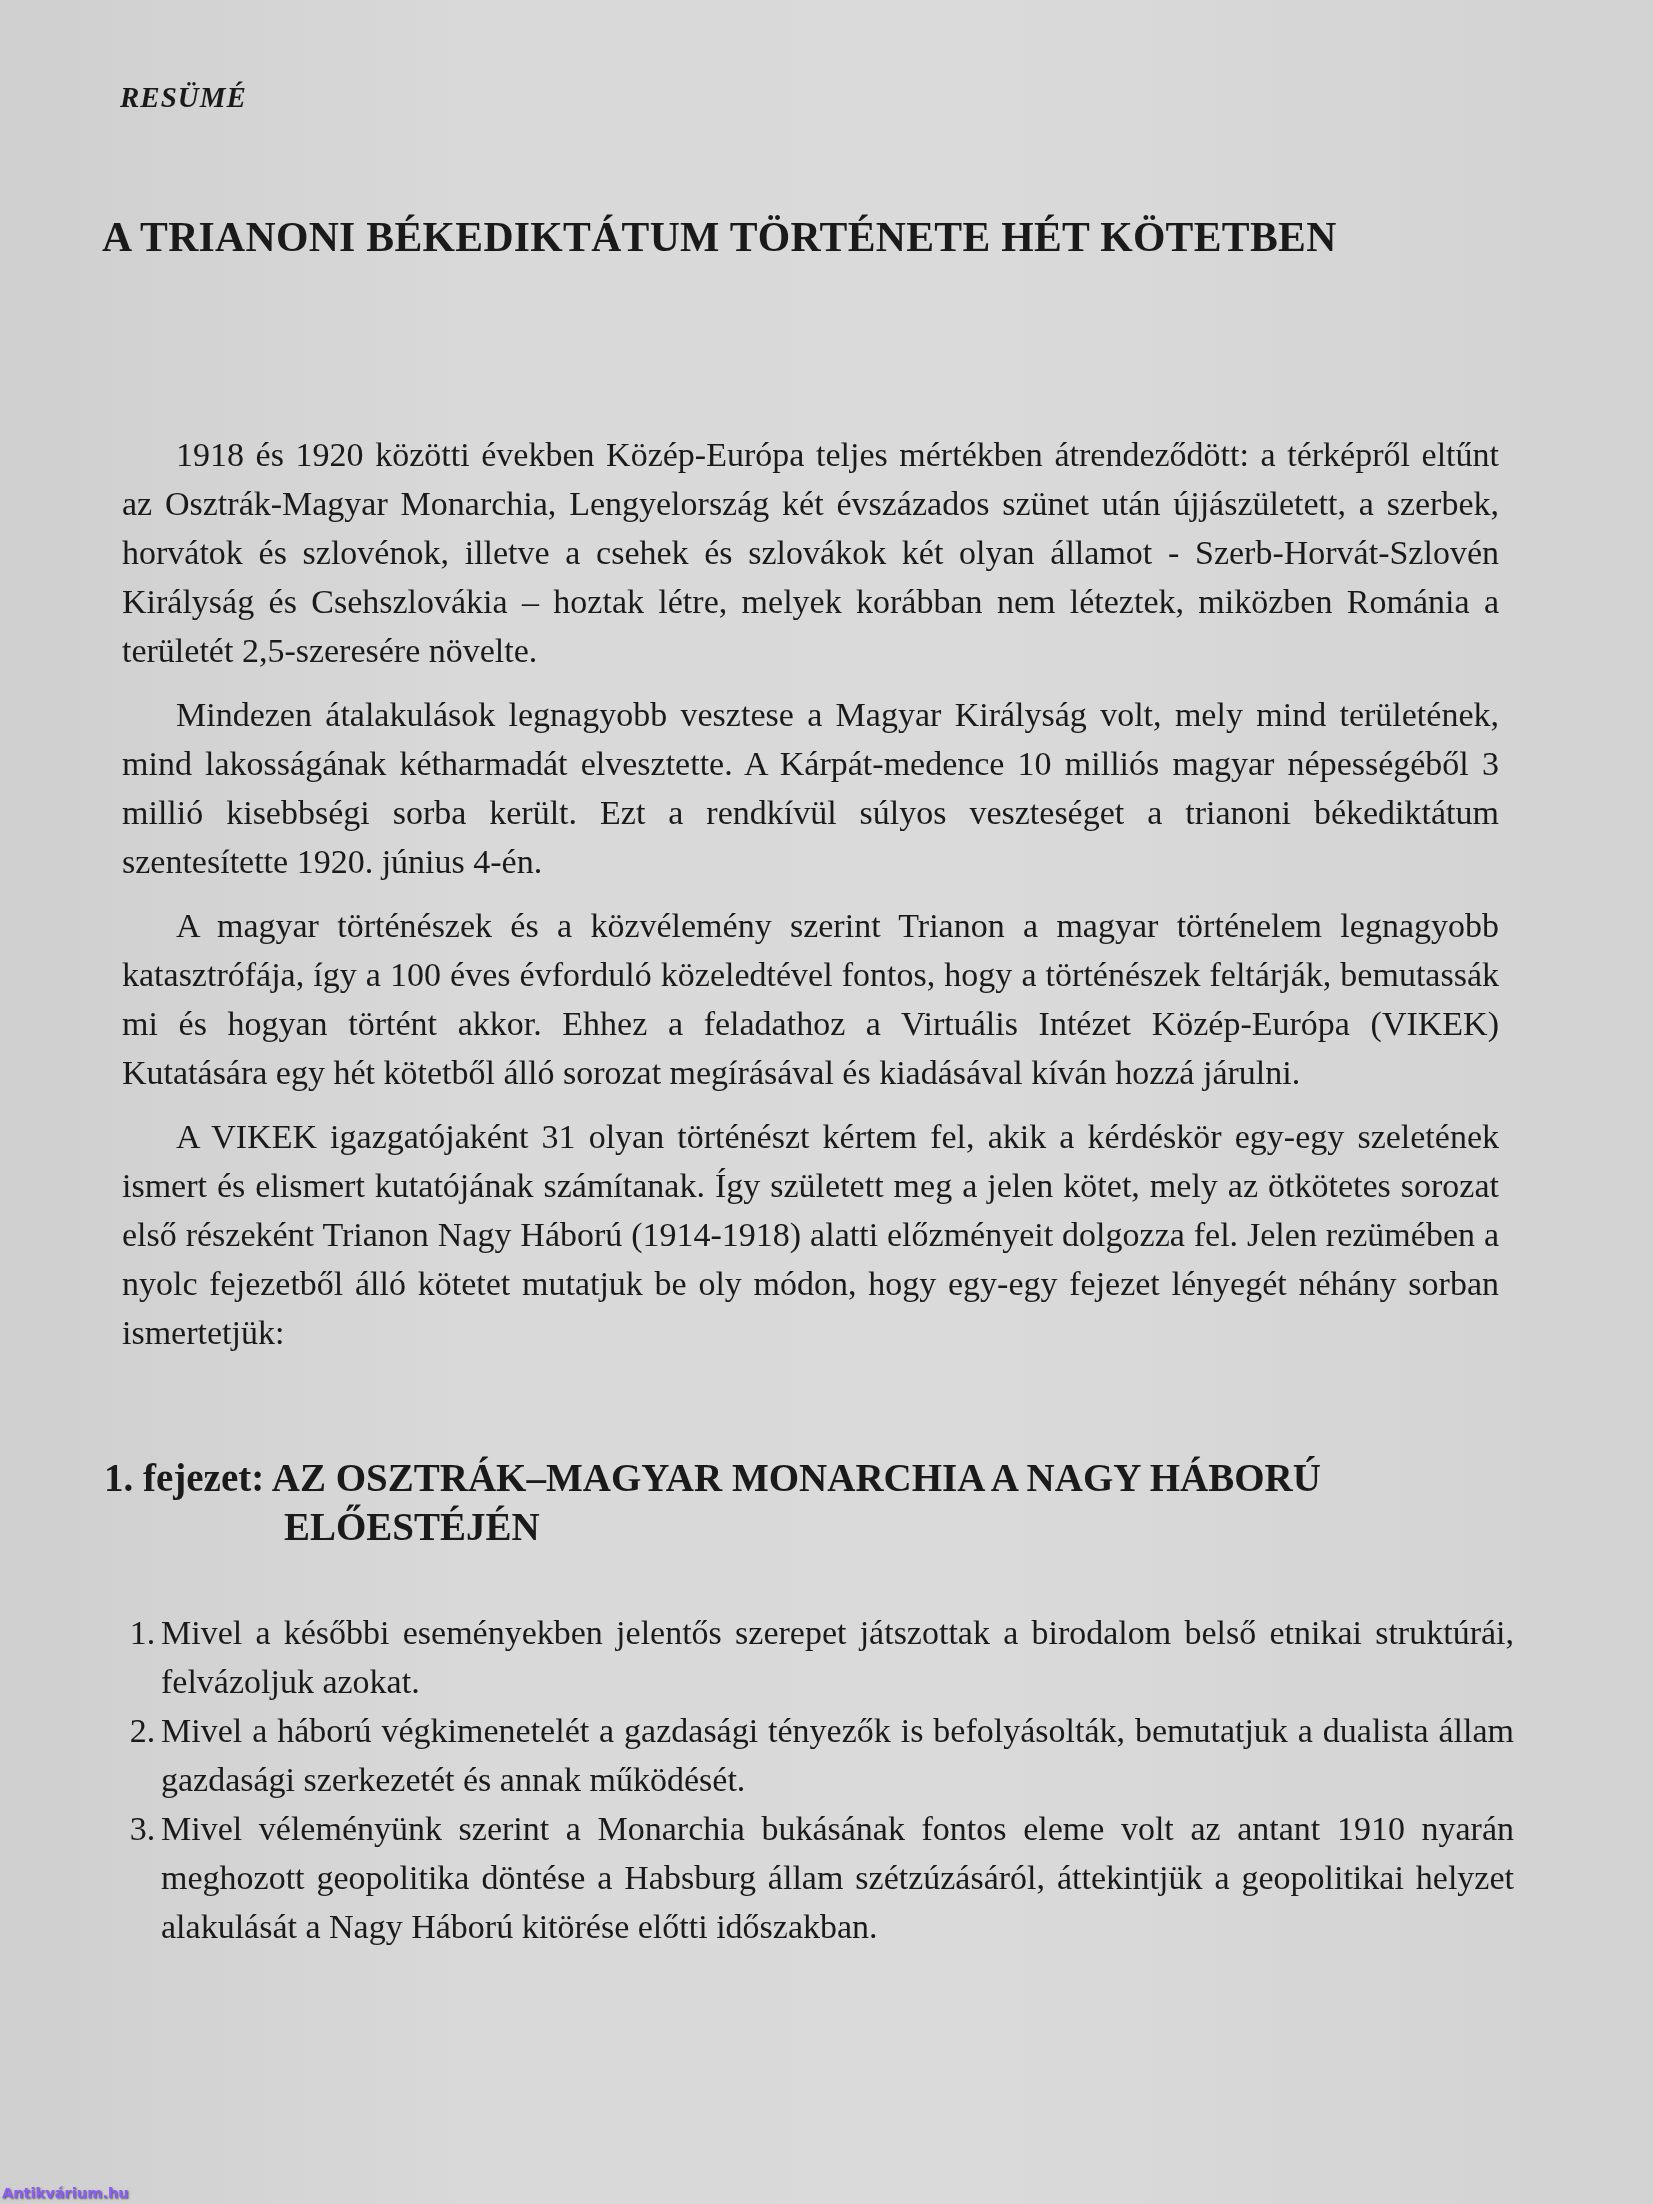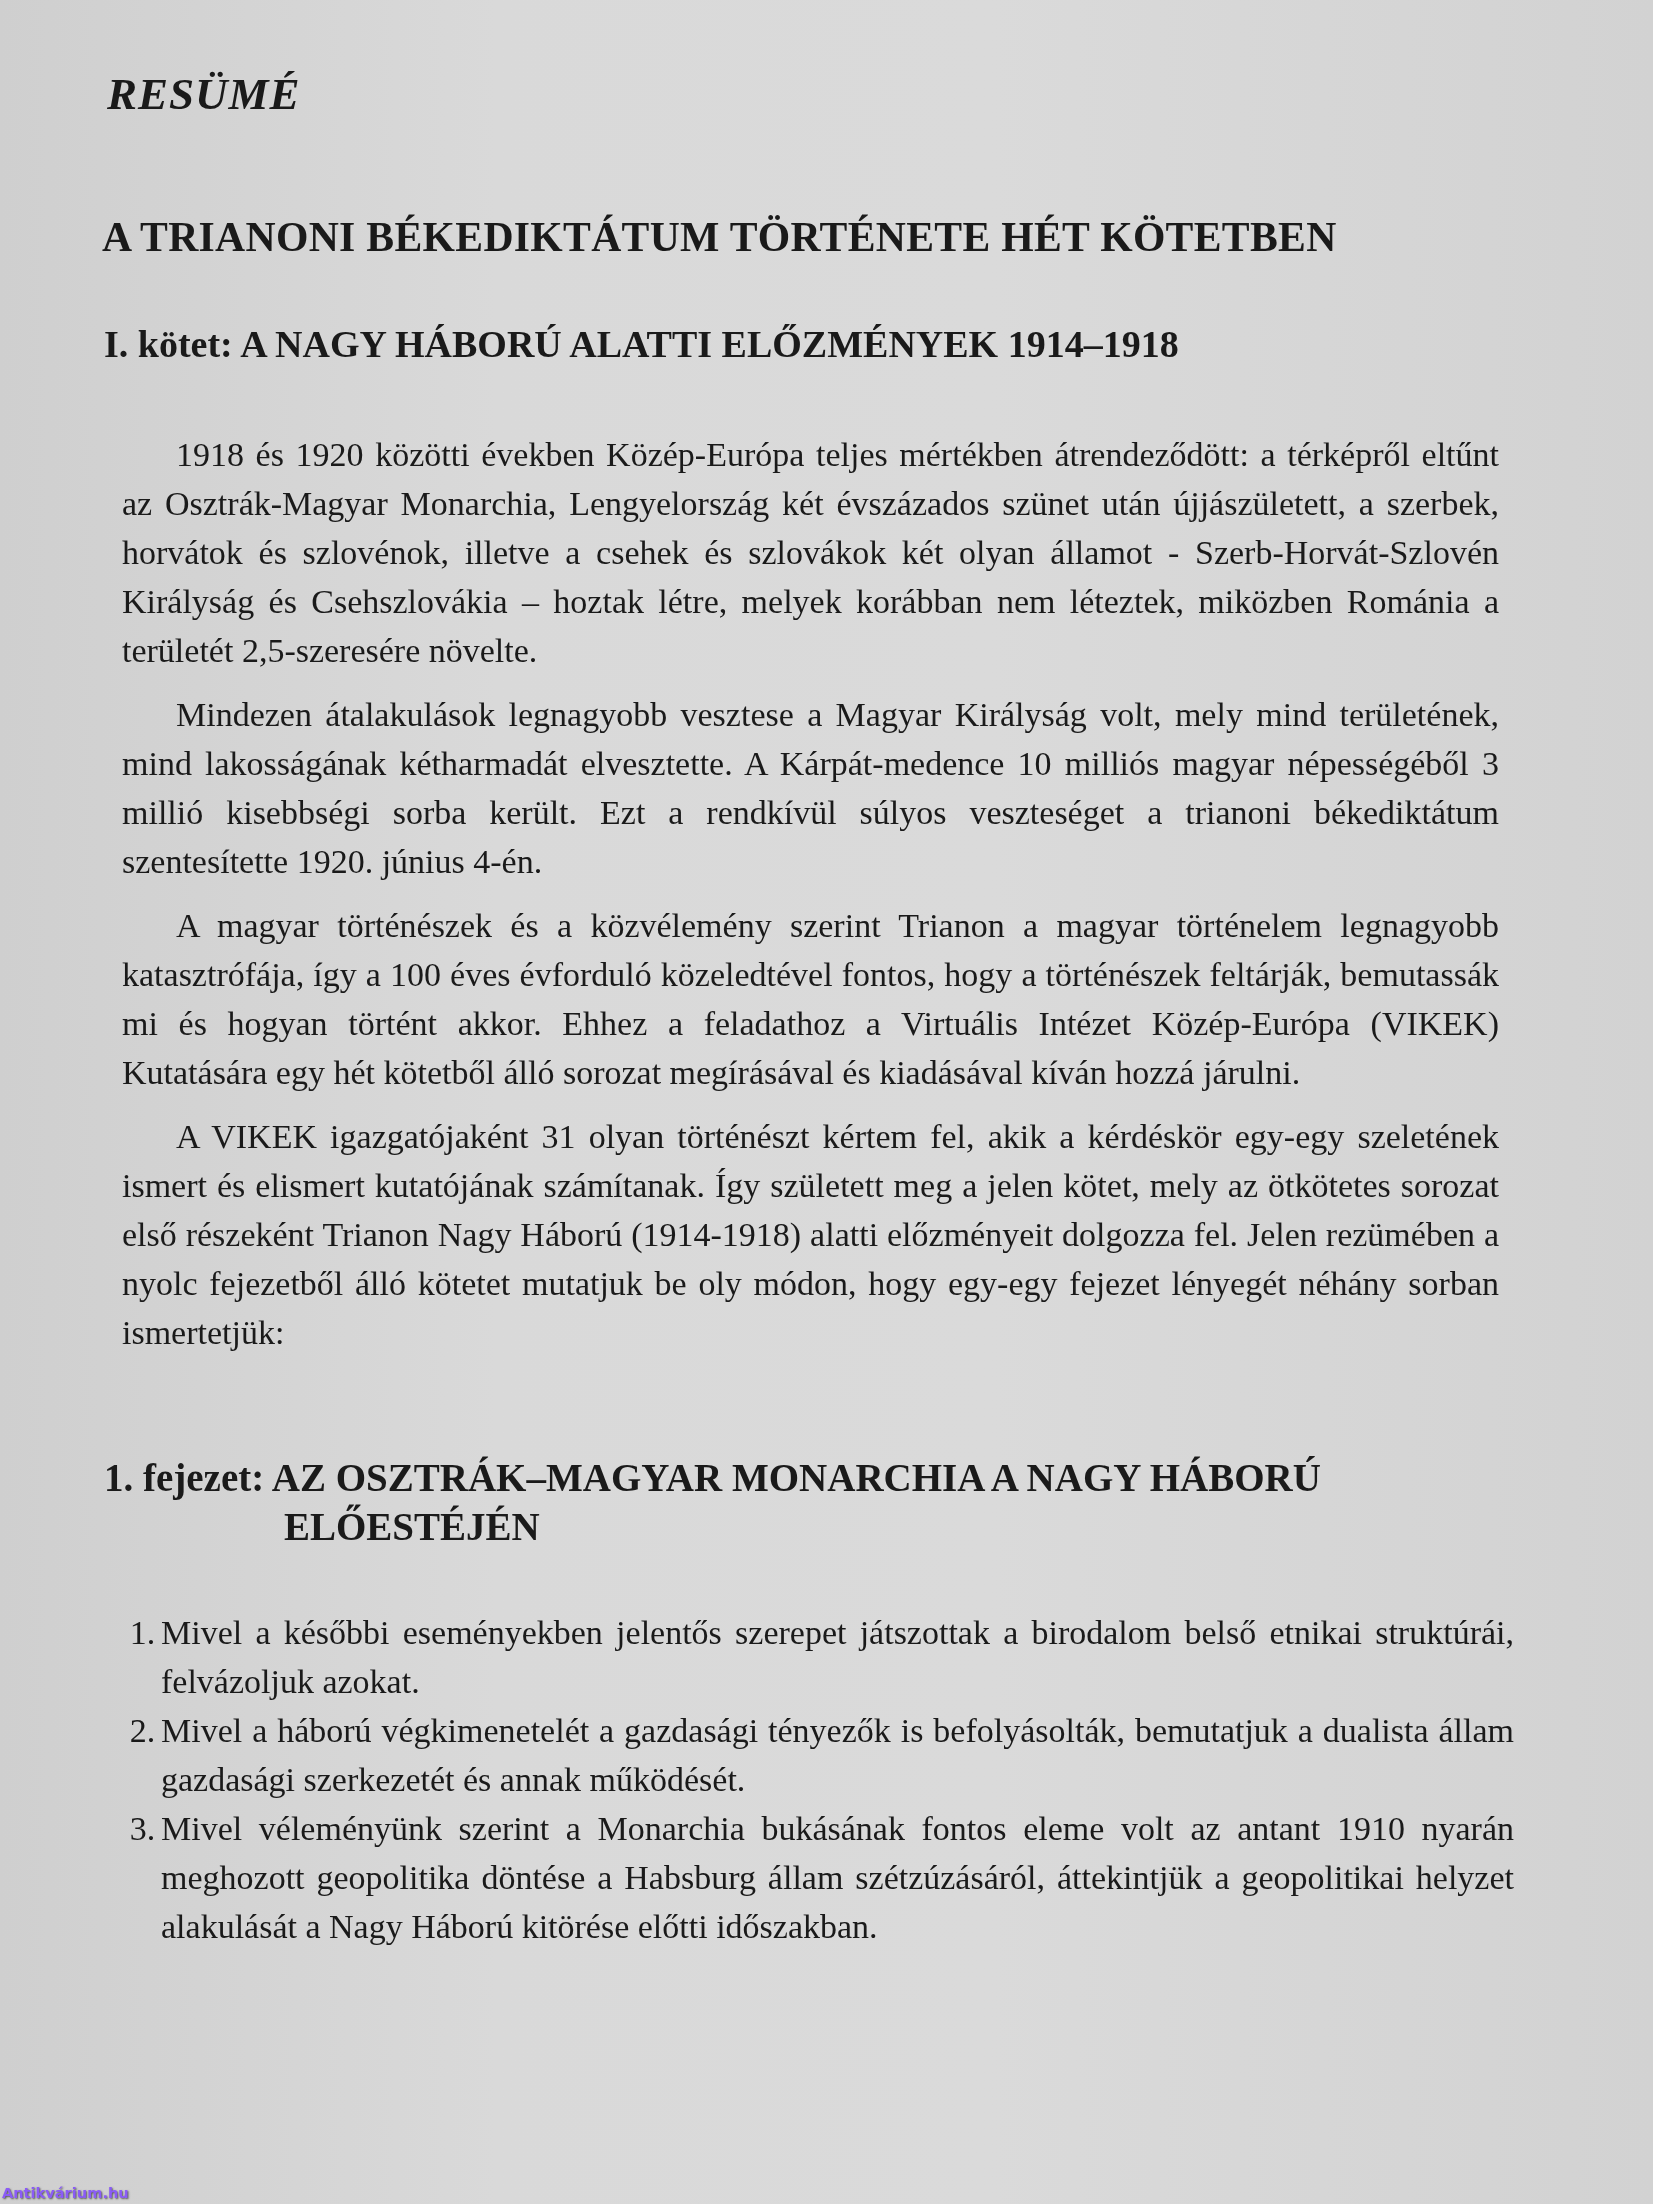--- a/index.html
+++ b/index.html
@@ -7,22 +7,22 @@
     width: 1654px; height: 2205px; overflow: hidden;
     background: #d6d6d6;
     background: linear-gradient(90deg, #cfcfcf 0%, #d9d9d9 30%, #dadada 60%, #d2d2d2 100%);
     font-family: "Liberation Serif", "DejaVu Serif", serif;
     color: #1a1a1a;
     position: relative;
   }
   .page { position: absolute; left: 0; top: 0; width: 1654px; height: 2205px; }
   .resume-title {
     position: absolute; left: 107px; top: 68px;
-    font-size: 45px; font-weight: bold; font-style: italic;
-    letter-spacing: 1px; margin: 0;
+    font-size: 29px; font-weight: bold; font-style: italic;
+    letter-spacing: 1px; margin: 13px;
   }
   .series-title {
     position: absolute; left: 102px; top: 212px;
     font-size: 43px; font-weight: bold; margin: 0; letter-spacing: 0.3px;
     transform: scaleX(0.97); transform-origin: left;
   }
   .volume-title {
     position: absolute; left: 104px; top: 322px;
     font-size: 38px; font-weight: bold; margin: 0;
   }
@@ -54,24 +54,20 @@
 </style>
 </head>
 <body>
 
 <div class="page">
 
   <h1 class="resume-title">RESÜMÉ</h1>
 
   <h2 class="series-title">A TRIANONI BÉKEDIKTÁTUM TÖRTÉNETE HÉT KÖTETBEN</h2>
 
-  <h3 class="volume-title">
-    <span class="lead">I. kötet:</span>
-    <span>A NAGY HÁBORÚ ALATTI ELŐZMÉNYEK 1914–1918</span>
-  </h3>
 
   <div class="body-text" id="intro">
     <p>1918 és 1920 közötti években Közép-Európa teljes mértékben átrendeződött: a térképről eltűnt az Osztrák-Magyar Monarchia, Lengyelország két évszázados szünet után újjászületett, a szerbek, horvátok és szlovénok, illetve a csehek és szlovákok két olyan államot - Szerb-Horvát-Szlovén Királyság és Csehszlovákia – hoztak létre, melyek korábban nem léteztek, miközben Románia a területét 2,5-szeresére növelte.</p>
     <p>Mindezen átalakulások legnagyobb vesztese a Magyar Királyság volt, mely mind területének, mind lakosságának kétharmadát elvesztette. A Kárpát-medence 10 milliós magyar népességéből 3 millió kisebbségi sorba került. Ezt a rendkívül súlyos veszteséget a trianoni békediktátum szentesítette 1920. június 4-én.</p>
     <p>A magyar történészek és a közvélemény szerint Trianon a magyar történelem legnagyobb katasztrófája, így a 100 éves évforduló közeledtével fontos, hogy a történészek feltárják, bemutassák mi és hogyan történt akkor. Ehhez a feladathoz a Virtuális Intézet Közép-Európa (VIKEK) Kutatására egy hét kötetből álló sorozat megírásával és kiadásával kíván hozzá járulni.</p>
     <p>A VIKEK igazgatójaként 31 olyan történészt kértem fel, akik a kérdéskör egy-egy szeletének ismert és elismert kutatójának számítanak. Így született meg a jelen kötet, mely az ötkötetes sorozat első részeként Trianon Nagy Háború (1914-1918) alatti előzményeit dolgozza fel. Jelen rezümében a nyolc fejezetből álló kötetet mutatjuk be oly módon, hogy egy-egy fejezet lényegét néhány sorban ismertetjük:</p>
   </div>
 
   <h3 class="chapter-title">
     <span class="ch-num">1. fejezet:</span>

